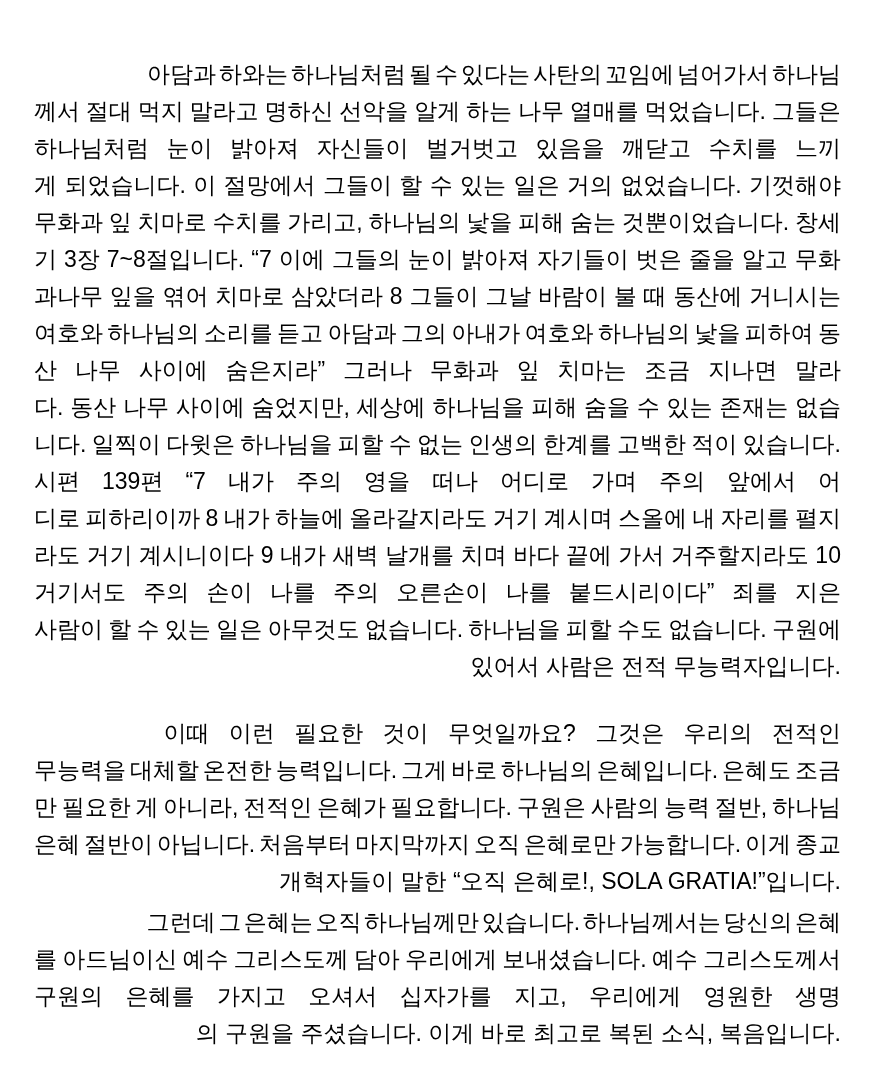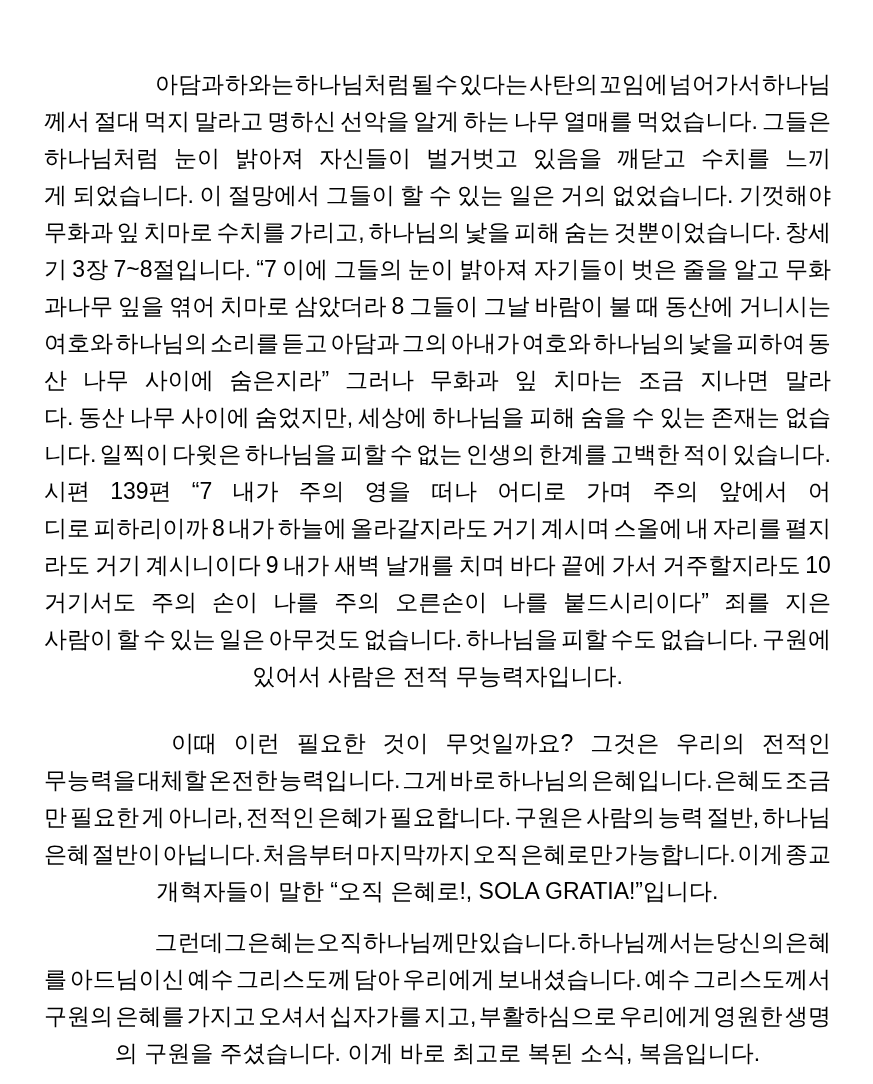--- a/index.html
+++ b/index.html
@@ -13,36 +13,36 @@
     height: 1084px;
     box-sizing: border-box;
     padding: 52px 28px 0 30px;
     background: #ffffff;
     color: #000000;
     font-family: "Liberation Sans", "DejaVu Sans", sans-serif;
     font-size: 23px;
     overflow: hidden;
   }
   .para {
-    margin: 14px;
+    margin: 4px;
   }
   .para.gap-before {
     margin-top: 30px;
   }
   .line {
     display: flex;
     justify-content: space-between;
     align-items: baseline;
     line-height: 37px;
     height: 37px;
     white-space: nowrap;
   }
   .line.last {
     display: block;
-    text-align: center;
+    text-align: right;
     white-space: normal;
   }
   .word {
     white-space: pre;
     flex: 0 0 auto;
   }
   .indent {
     display: inline-block;
     width: 110px;
     flex: 0 0 110px;
@@ -351,20 +351,19 @@
         <span class="word">예수</span>
         <span class="word">그리스도께서</span>
       </div>
       <div class="line">
         <span class="word">구원의</span>
         <span class="word">은혜를</span>
         <span class="word">가지고</span>
         <span class="word">오셔서</span>
         <span class="word">십자가를</span>
         <span class="word">지고,</span>
-        <span class="word">부활하심으로</span>
         <span class="word">우리에게</span>
         <span class="word">영원한</span>
         <span class="word">생명</span>
       </div>
       <div class="line last">의 구원을 주셨습니다. 이게 바로 최고로 복된 소식, 복음입니다.</div>
     </div>
   </div>
 
 </body></html>

